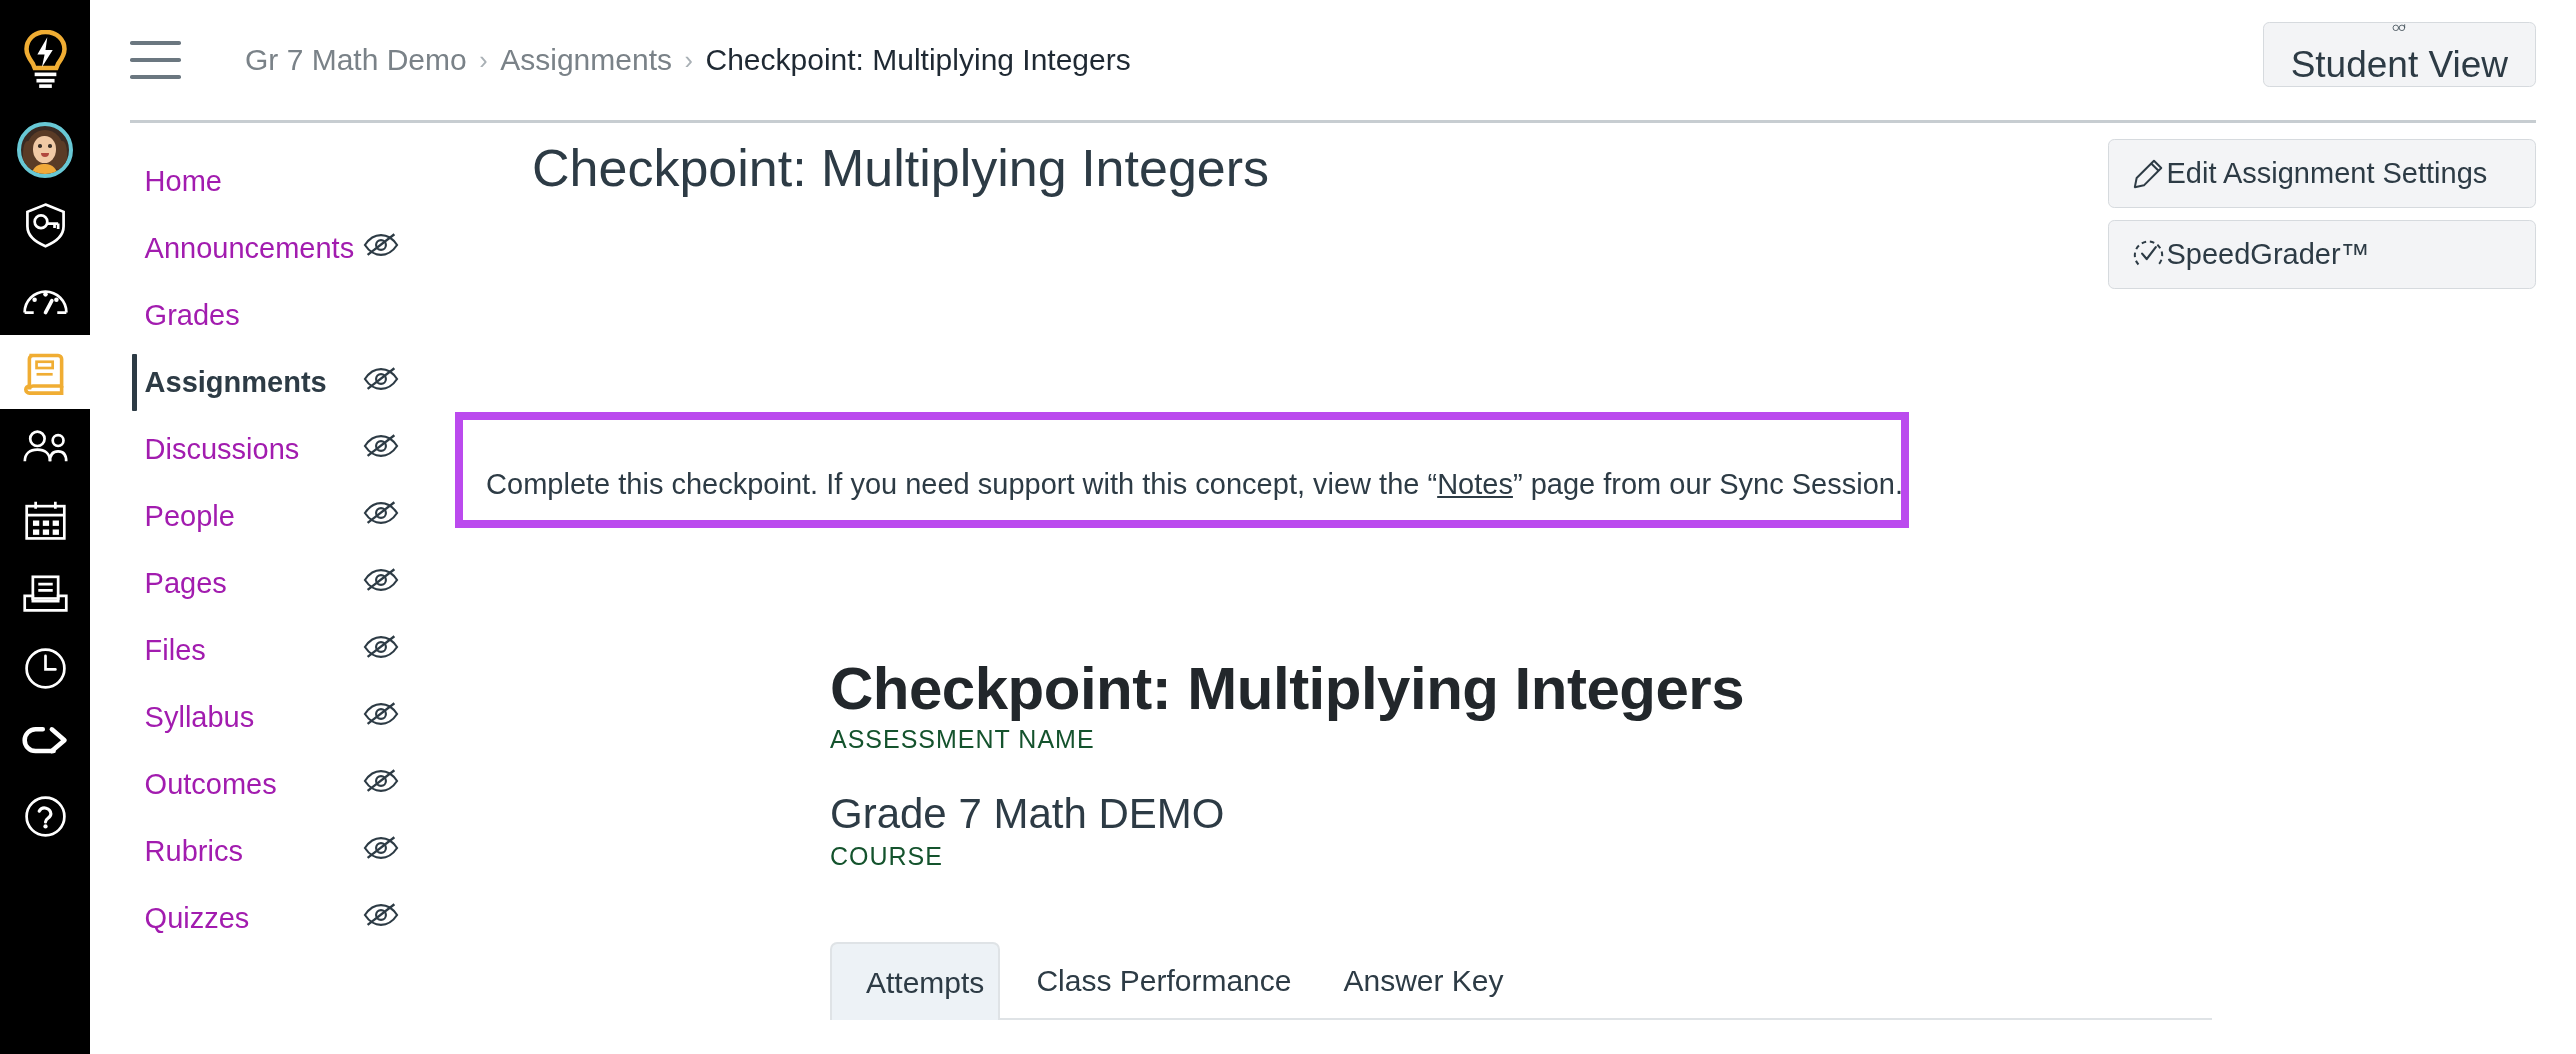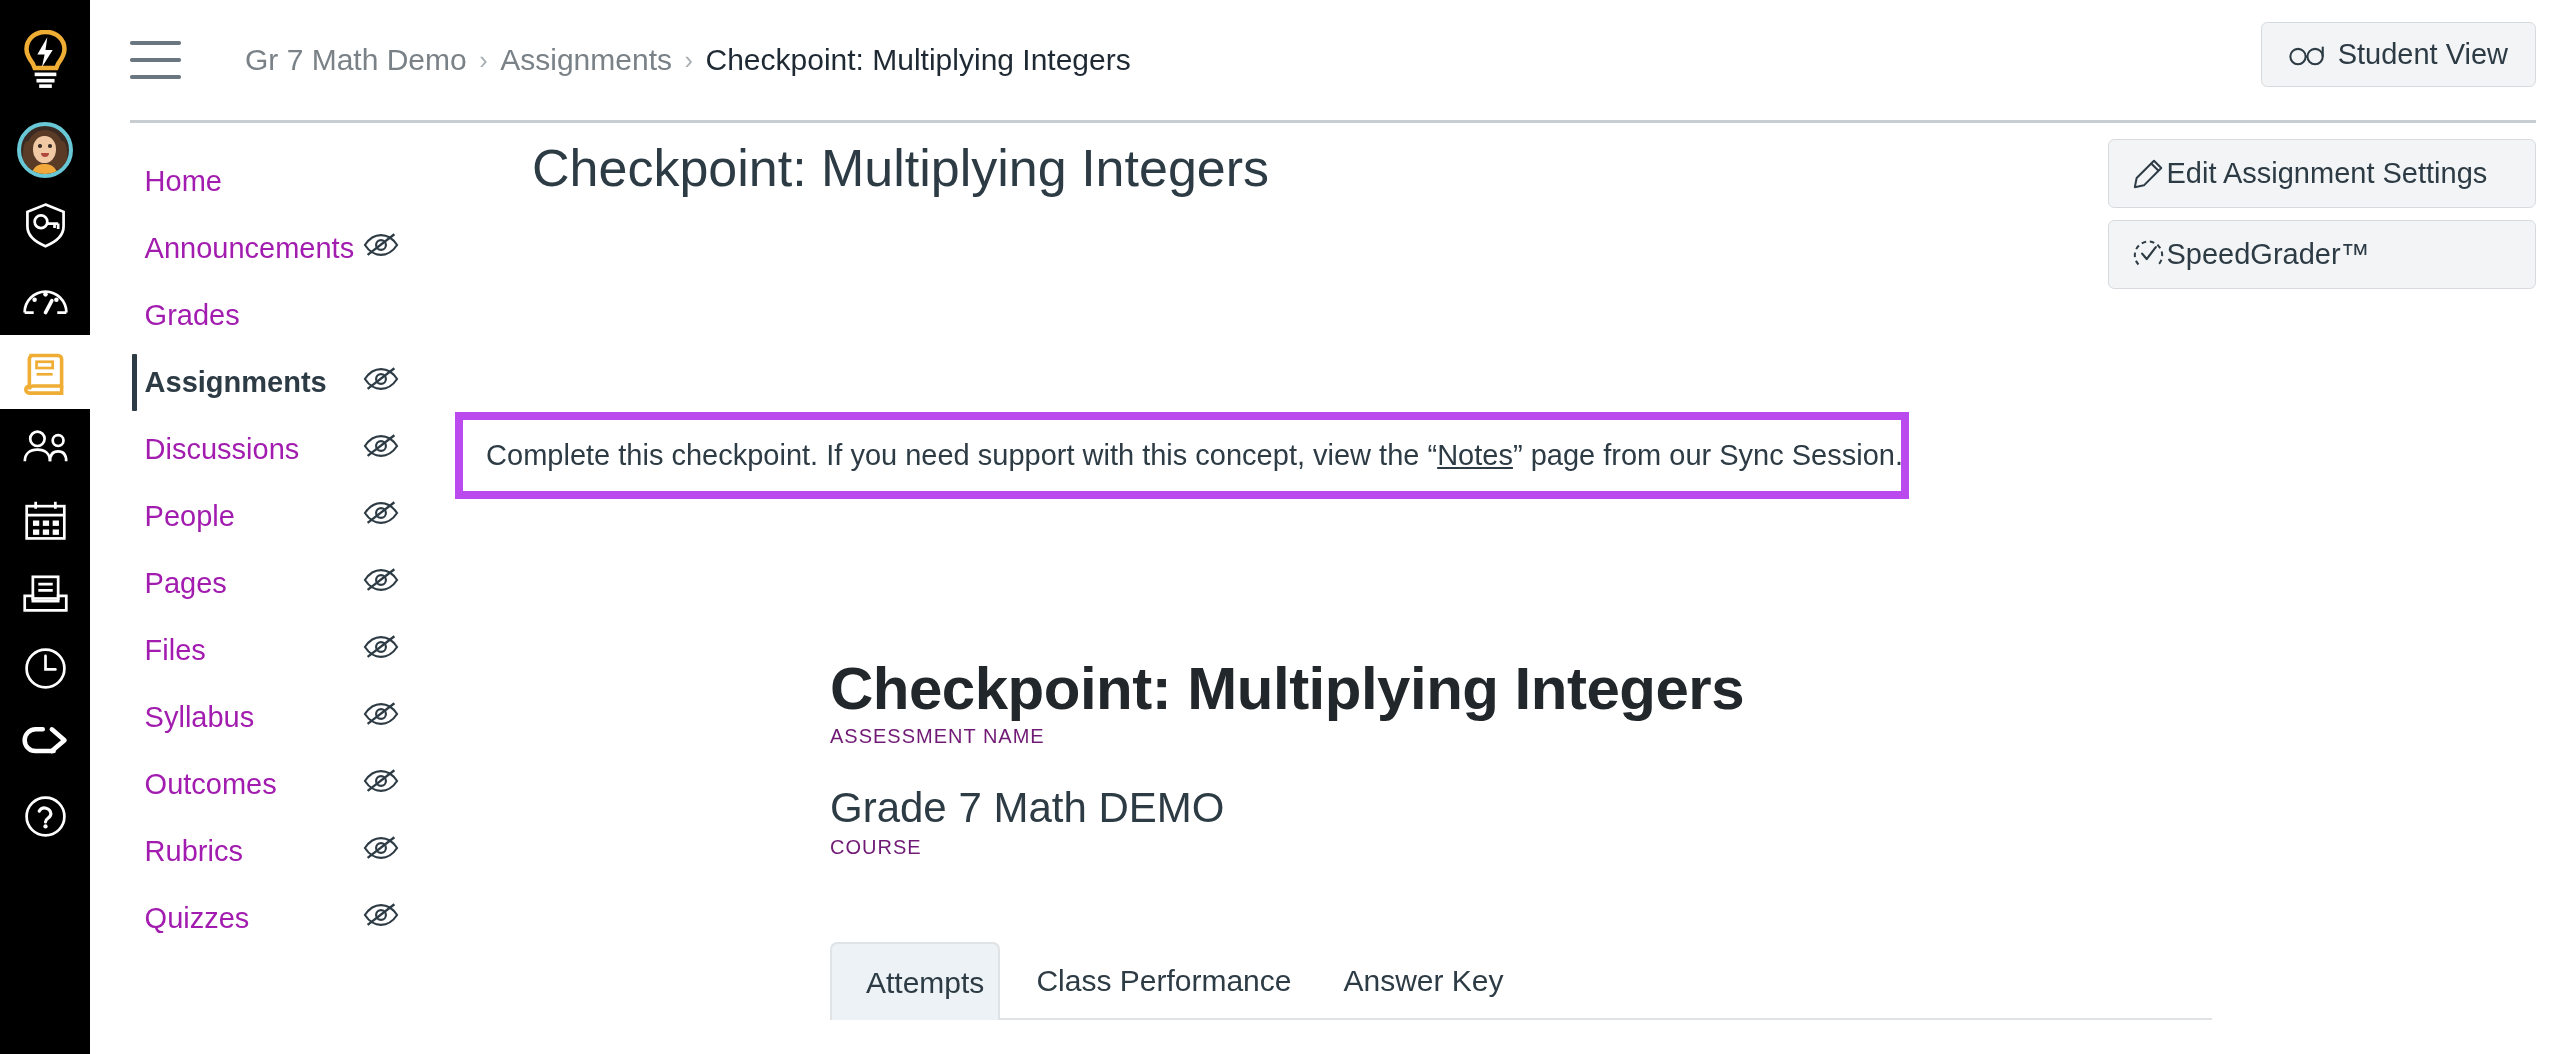--- a/index.html
+++ b/index.html
@@ -92,22 +92,23 @@
 
   .studentview-btn {
     position: absolute;
     right: 40px; top: 22px;
     height: 65px;
     padding: 0 27px;
     border: 1.8px solid #d6dade;
     border-radius: 6.3px;
     background: #f3f4f6;
     display: flex; align-items: center; gap: 12.6px;
-    font-size: 29px; color: #2d3b45;
+    font-size: 37px; color: #2d3b45;
     cursor: pointer;
+    flex-direction: column;
   }
 
   .divider { height: 2.7px; background: #c7cdd1; margin: 0 40px; }
 
   
   .body-row { display: flex; padding-top: 9px; height: 932px; }
 
   
   .coursenav {
     width: 361px;
@@ -166,41 +167,41 @@
 
   .desc-box {
     position: absolute;
     left: 3.6px;
     top: 280px;
     width: 1454px;
     border: 8.1px solid #BB4AEE;
     background: #ffffff;
     padding: 16.3px 23.5px;
   }
-  .desc-box p { font-size: 29px; color: #2d3b45; line-height: 1.35; white-space: nowrap; }
+  .desc-box p { font-size: 29px; color: #2d3b45; line-height: 1.35; white-space: nowrap; margin-top: 29px; }
   .desc-link { color: #2d3b45; text-decoration: underline; cursor: pointer; }
 
   .assessment {
     position: absolute;
     left: 379px;
     top: 524px;
     width: 1445px;
   }
   .asmt-title {
     font-size: 60px;
     font-weight: bold;
     color: #22272b;
     letter-spacing: -0.5px;
     line-height: 1.1;
     white-space: nowrap;
   }
   .asmt-label {
-    font-size: 20px;
+    font-size: 25px;
     letter-spacing: 1px;
-    color: #701a75;
+    color: #14532d;
     margin-top: 3.6px;
   }
   .asmt-course {
     font-size: 42px;
     color: #2d3b45;
     margin-top: 36px;
     line-height: 1.15;
     white-space: nowrap;
   }
 

